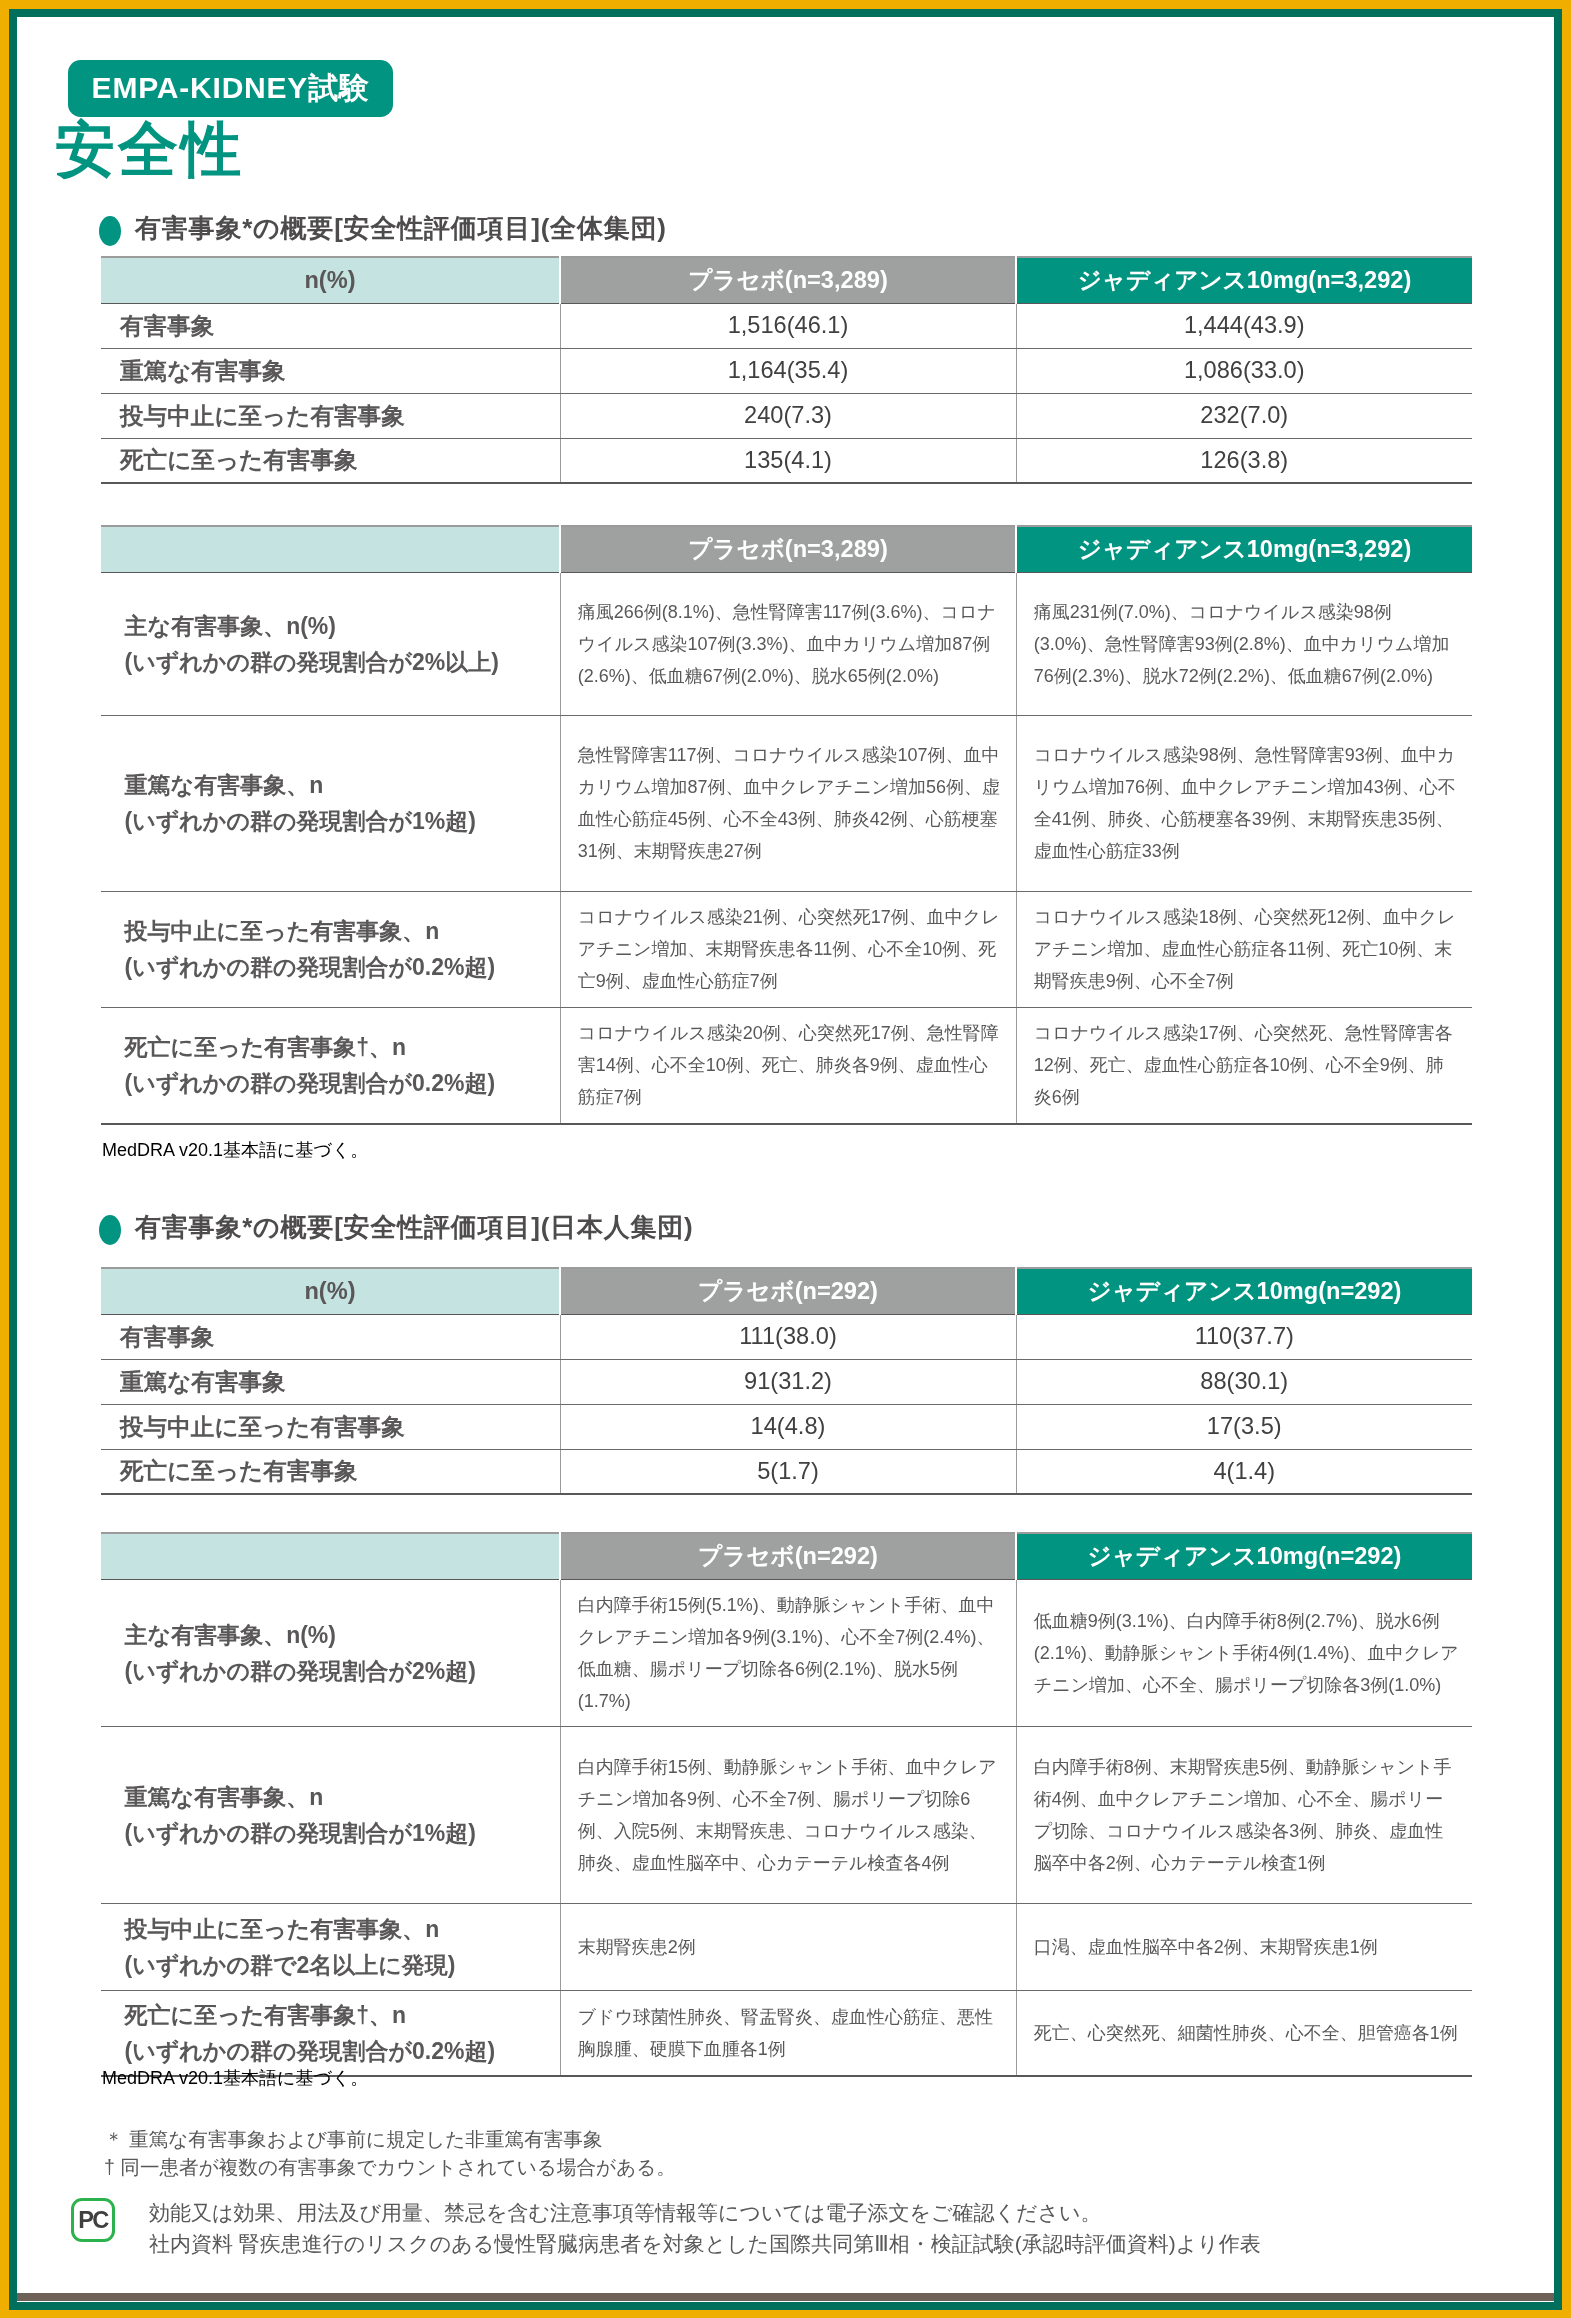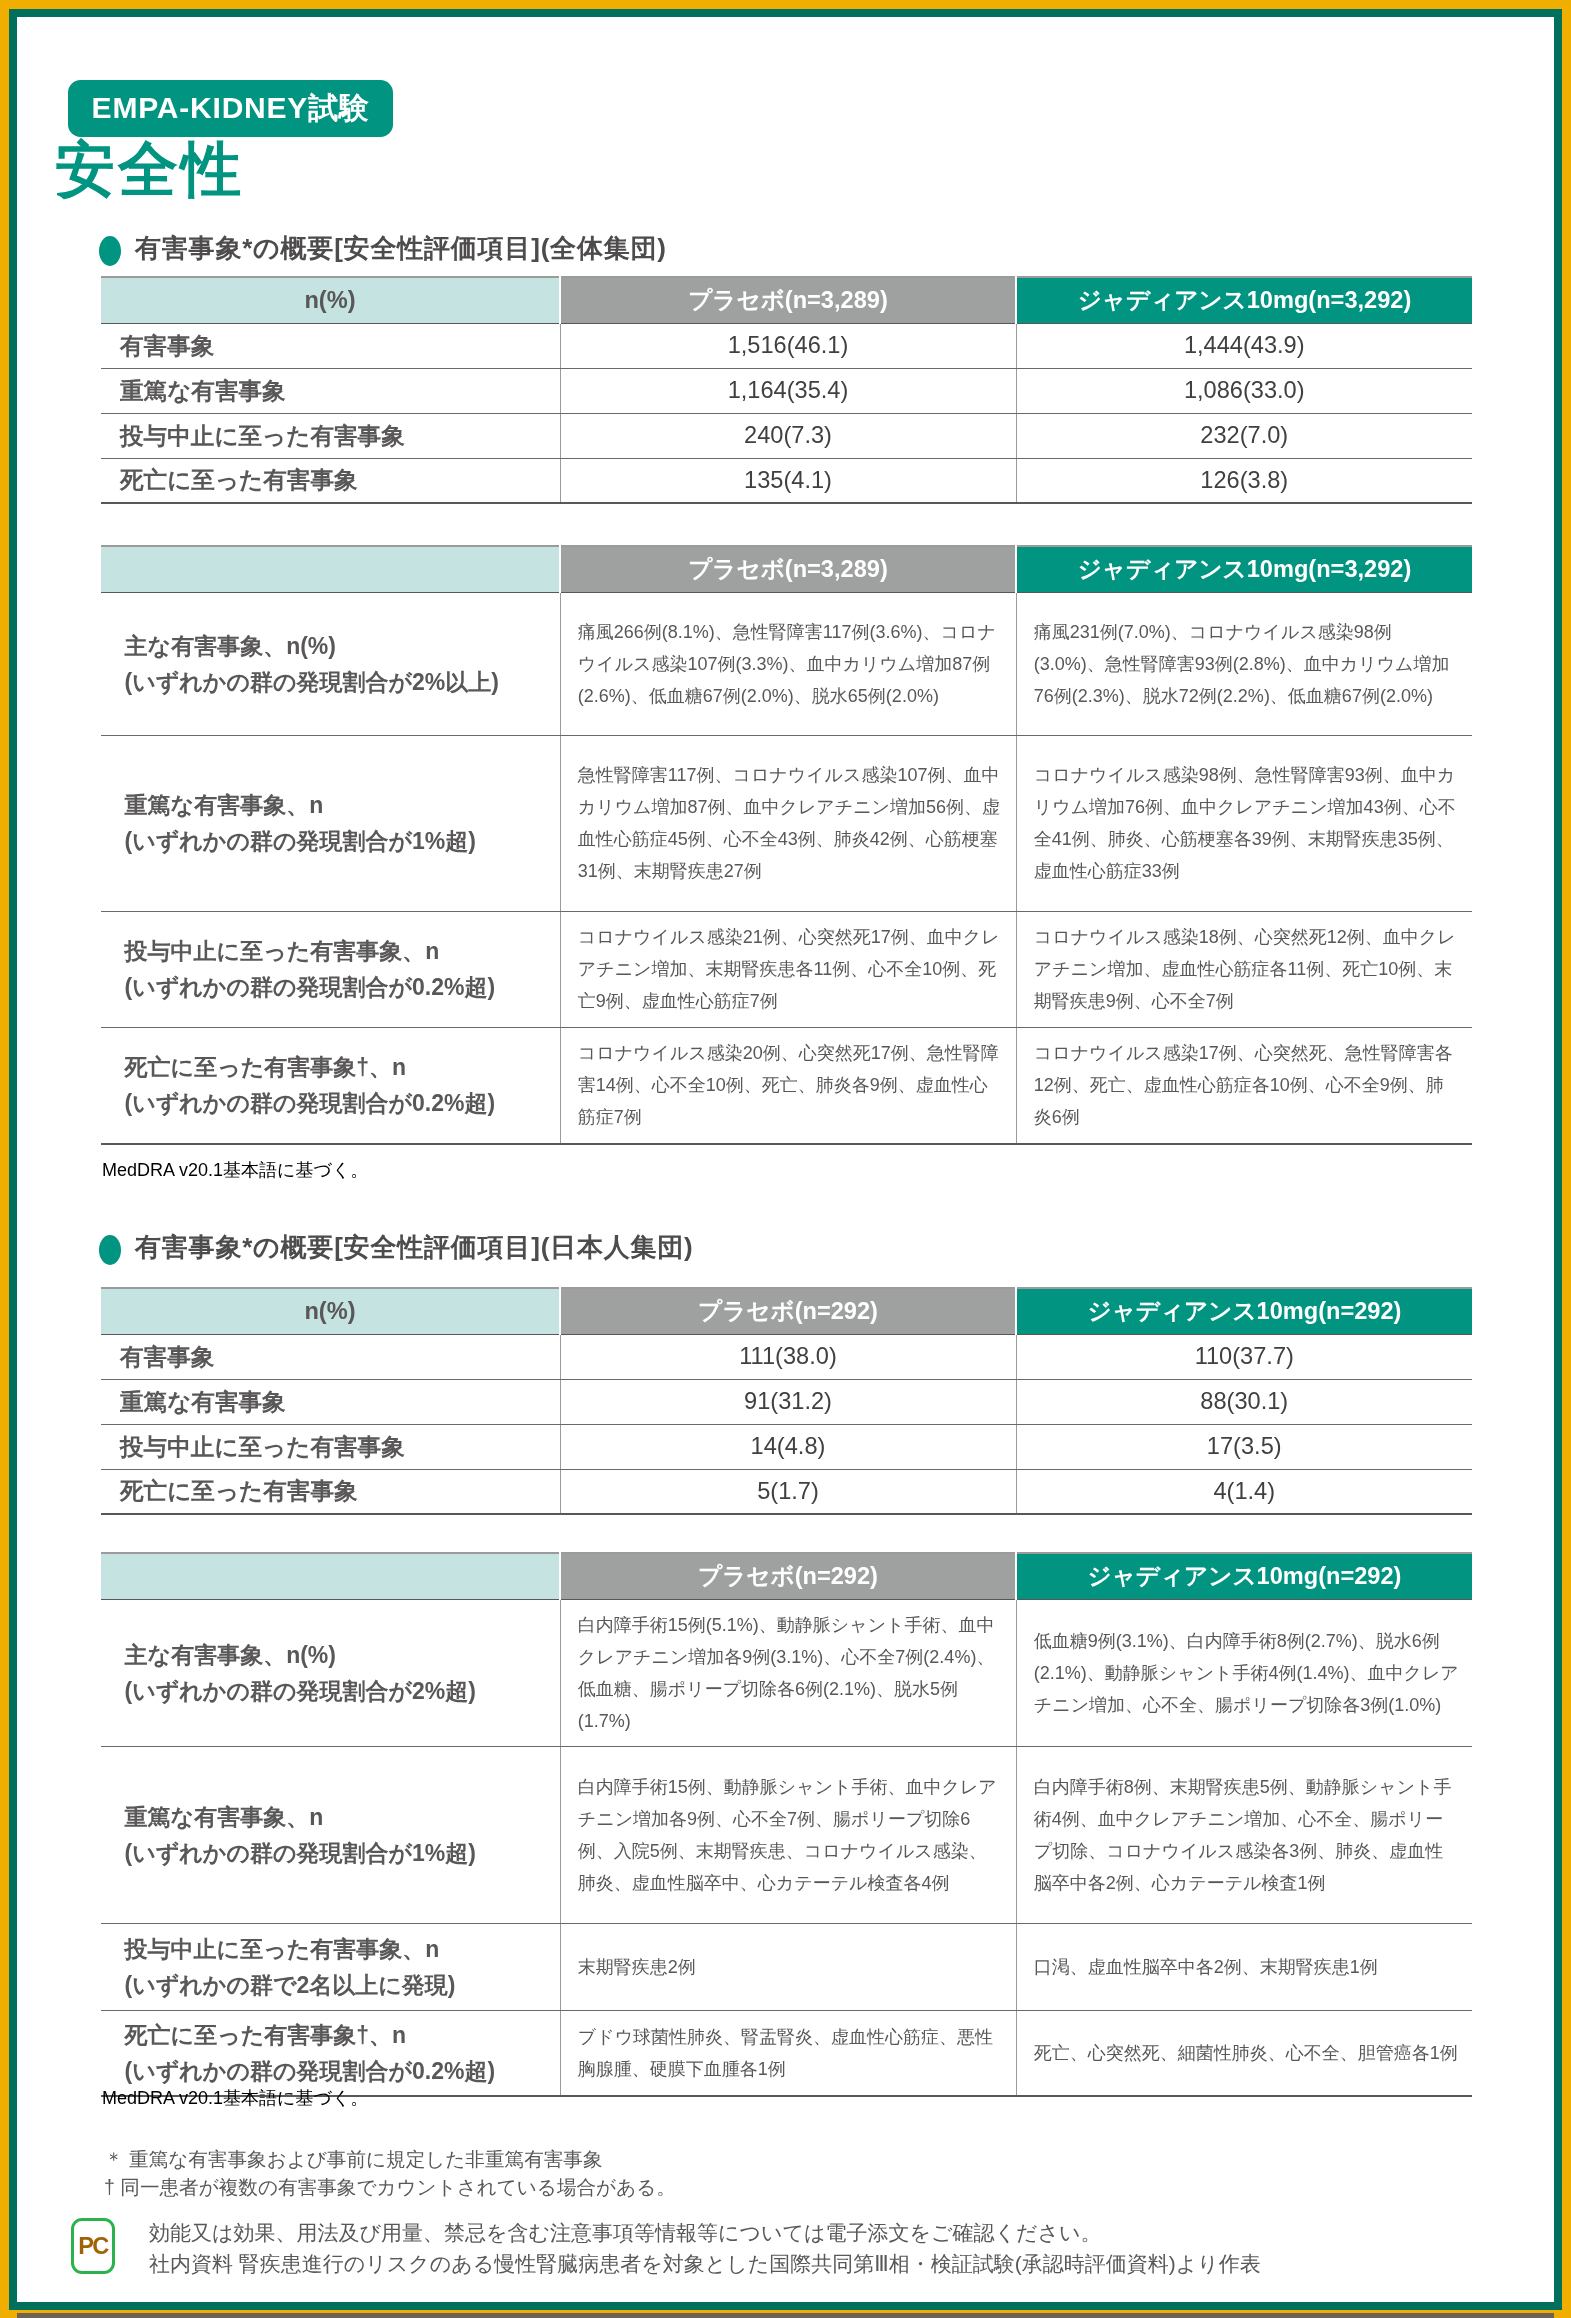--- a/index.html
+++ b/index.html
@@ -4,21 +4,21 @@
 <style>
   html,body{margin:0;padding:0;}
   body{
     width:1571px;height:2319px;position:relative;
     background:#f0af00;
     font-family:"Liberation Sans","DejaVu Sans",sans-serif;
     color:#595757;
   }
   .frame-green{position:absolute;inset:9.4px;background:#00705c;}
   .content-white{position:absolute;inset:17.3px;background:#ffffff;}
-  .layer{position:absolute;inset:0;margin-top:20px;}
+  .layer{position:absolute;inset:0;}
 
   
   .badge{
     position:absolute;left:68px;top:60px;
     background:#009481;color:#ffffff;
     font-size:30px;font-weight:700;
     padding:7.9px 23.6px;border-radius:12.6px;letter-spacing:0.8px;
   }
   .page-title{
     position:absolute;left:55px;top:110px;
@@ -92,23 +92,23 @@
   #meddra2{top:2066px;}
 
   .footnote{
     position:absolute;left:104px;font-size:19.6px;color:#595757;
   }
   #fn-asterisk{top:2126px;}
   #fn-dagger{top:2154px;}
 
   .pc-icon{
     position:absolute;left:71px;top:2198px;
-    width:44px;height:56px;border:3.1px solid #2bb24c;border-radius:11px;
+    width:44px;height:44px;border:3.1px solid #2bb24c;border-radius:11px;
     display:flex;align-items:center;justify-content:center;
-    color:#a16207;font-weight:700;font-size:23.6px;letter-spacing:-1.6px;
+    color:#404040;font-weight:700;font-size:23.6px;letter-spacing:-1.6px;
     background:#ffffff;box-sizing:border-box;
   }
   .source-block{
     position:absolute;left:149px;top:2197px;
     font-size:21px;color:#595757;line-height:31px;
   }
   .footer-strip{
     position:absolute;left:17.3px;right:17.3px;top:2293px;height:7.9px;
     background:#6e6158;
   }

